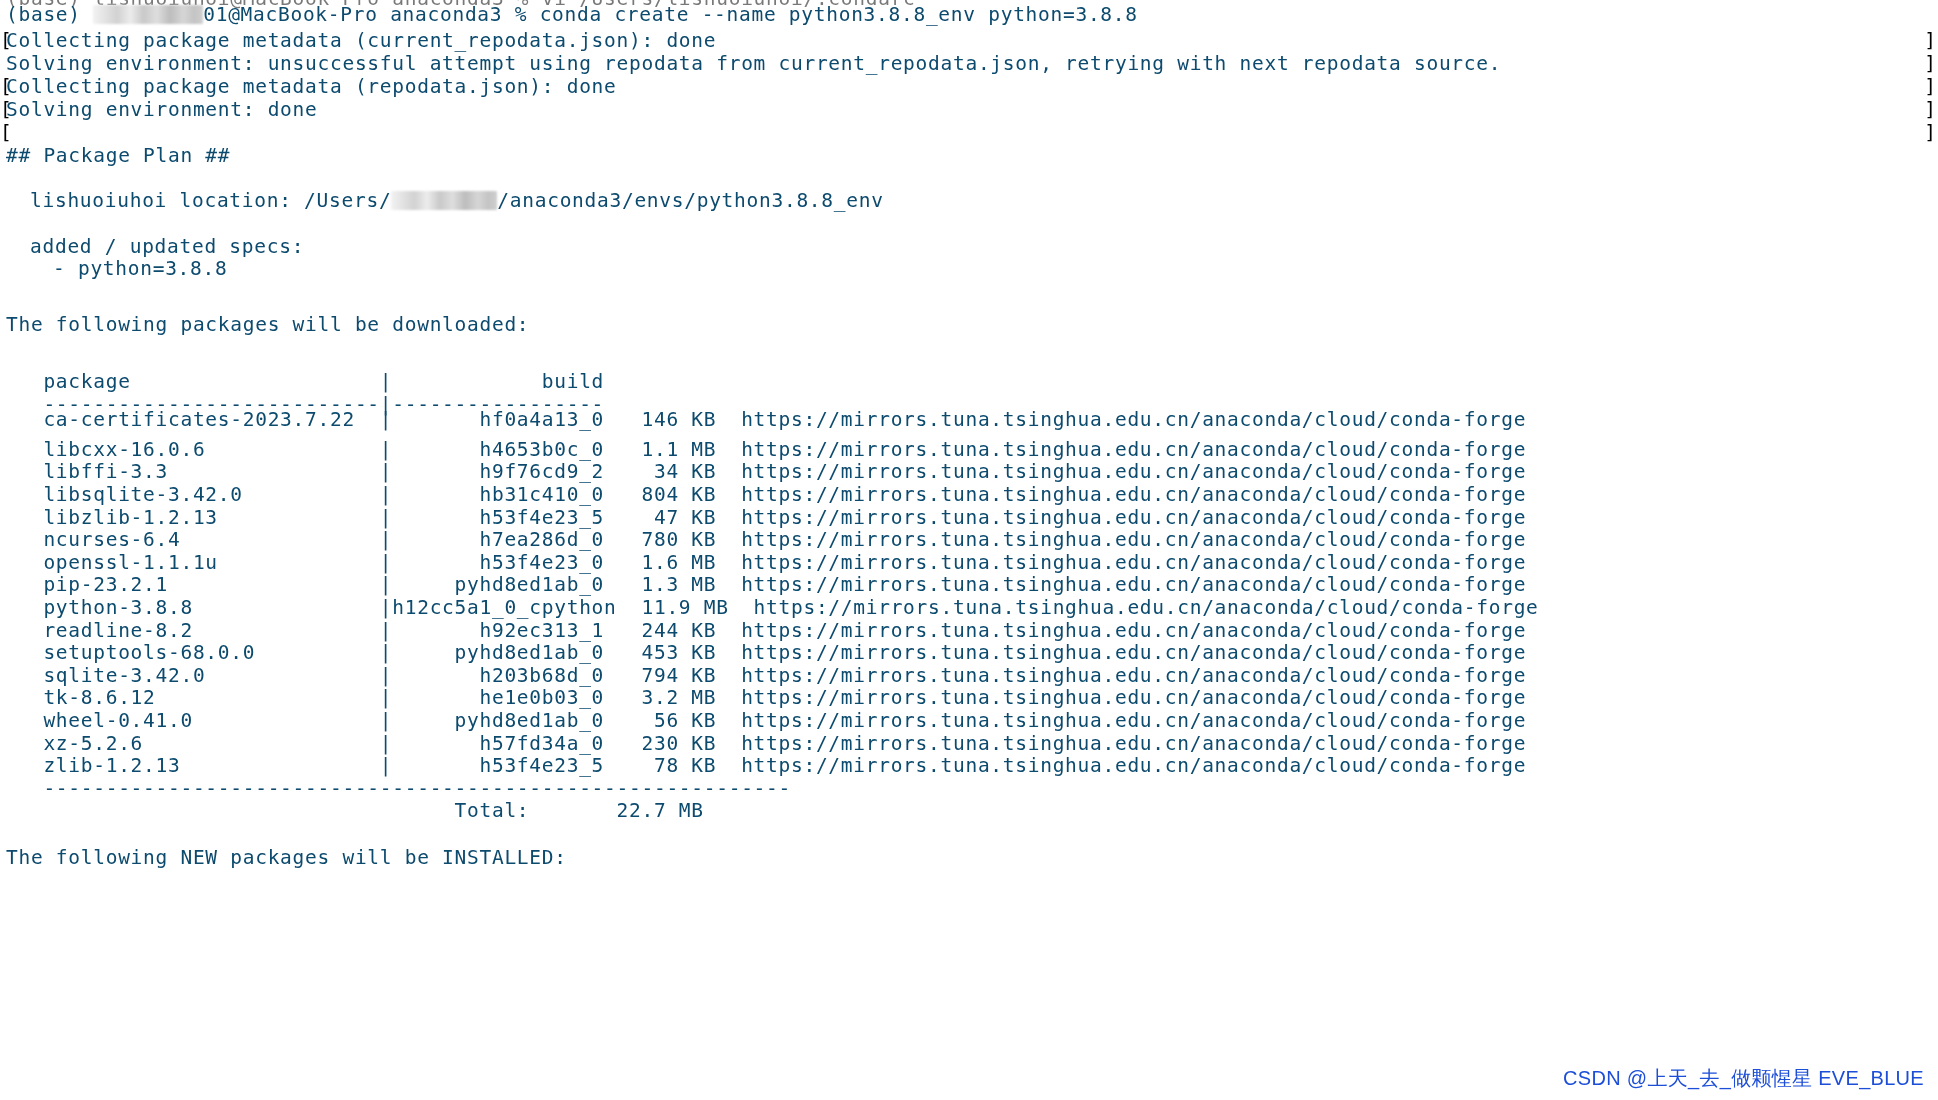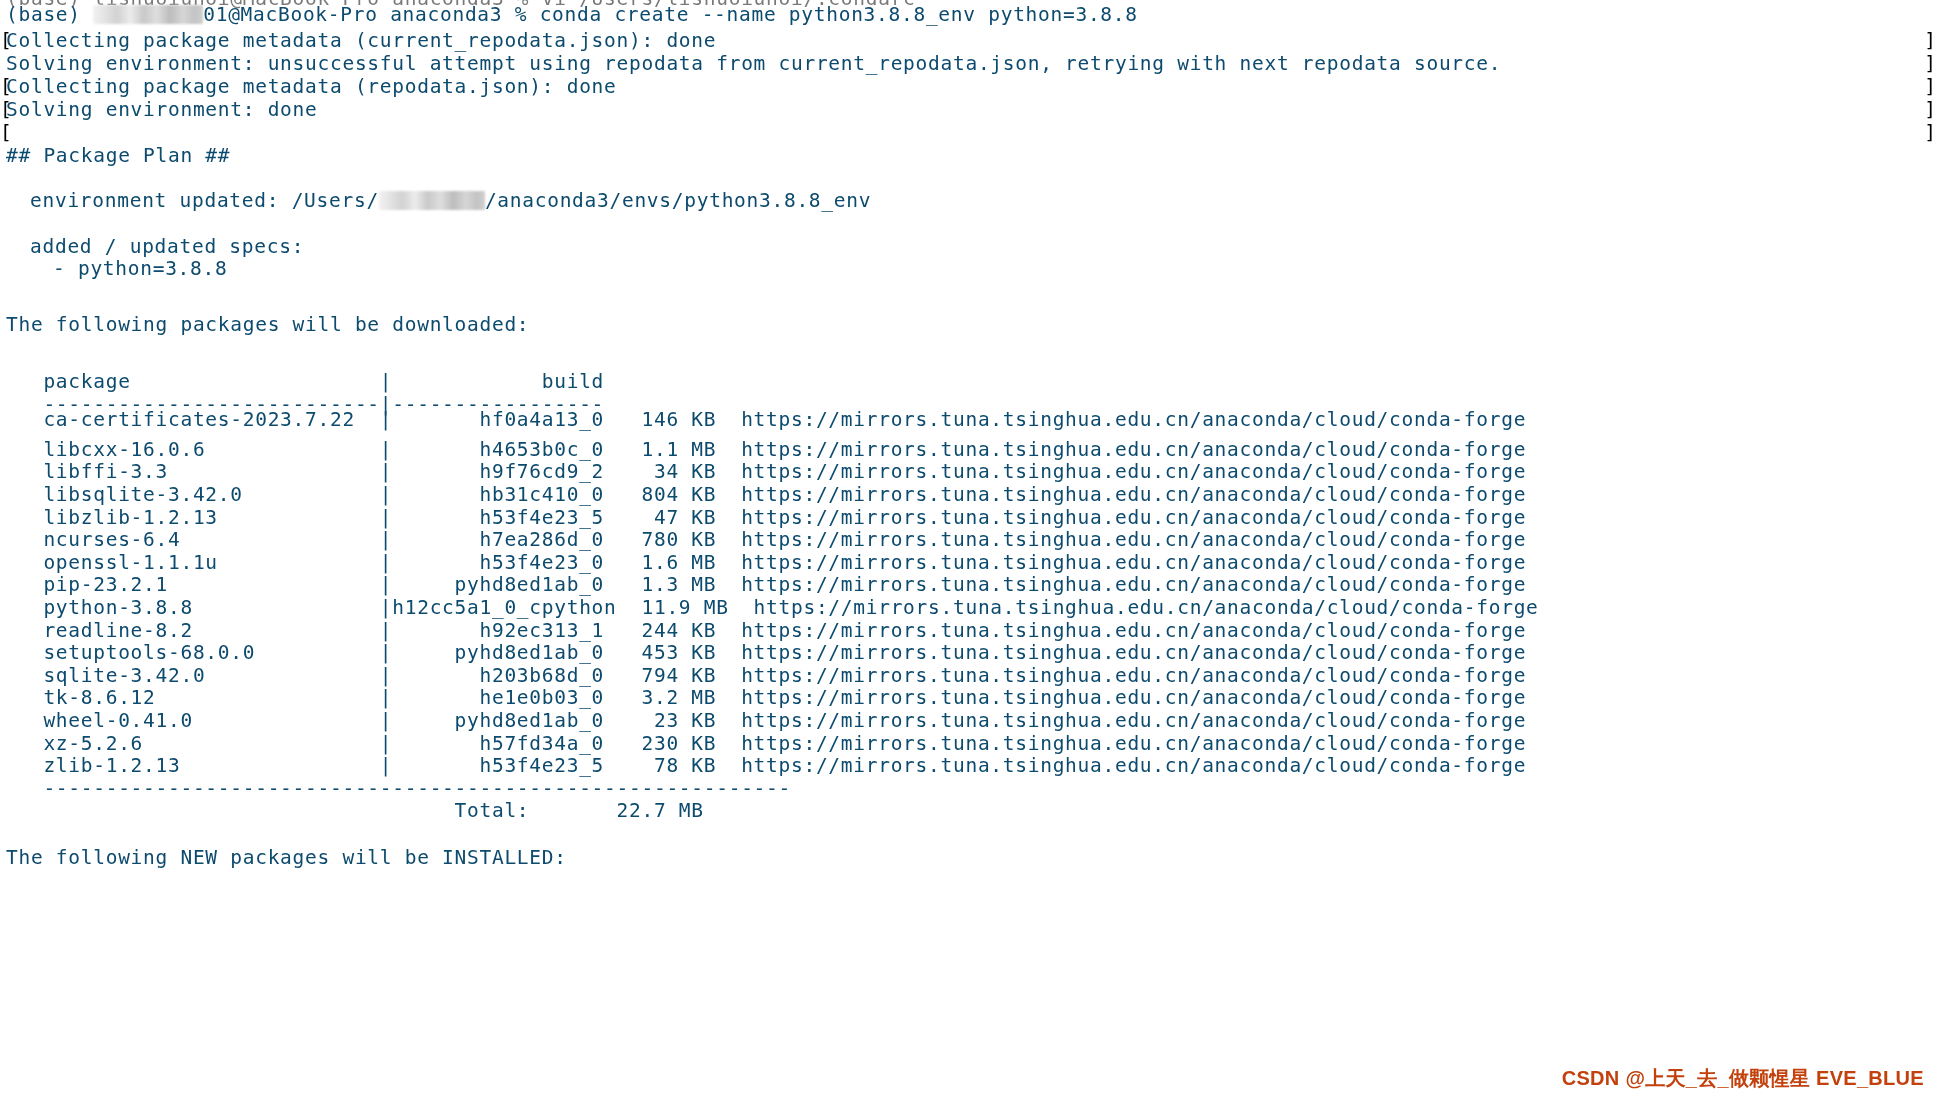--- a/index.html
+++ b/index.html
@@ -76,43 +76,42 @@
     line-height: 22.6px;
     color: #000000;
   }
 
   #watermark {
     position: absolute;
     right: 14px;
     bottom: 8px;
     font-family: "Liberation Sans", "DejaVu Sans", sans-serif;
     font-size: 20px;
-    color: #c2410c;
+    color: #1d4ed8;
     white-space: pre;
     letter-spacing: 0.3px;
-    font-weight: bold;
   }
 </style>
 </head>
 <body>
 
 <div id="terminal">
 
   <div class="term-line clipped-top" style="top:-12px;">(base) lishuoiuhoi@MacBook-Pro anaconda3 % vi /Users/lishuoiuhoi/.condarc</div>
 
   <div class="term-line" style="top:4px;"><span>(base) </span><span class="redaction" style="width:110px;"></span><span>01@MacBook-Pro anaconda3 % conda create --name python3.8.8_env python=3.8.8</span></div>
 
   <div class="term-line" style="top:30px;">Collecting package metadata (current_repodata.json): done</div>
   <div class="term-line" style="top:53px;">Solving environment: unsuccessful attempt using repodata from current_repodata.json, retrying with next repodata source.</div>
   <div class="term-line" style="top:76px;">Collecting package metadata (repodata.json): done</div>
   <div class="term-line" style="top:99px;">Solving environment: done</div>
 
   <div class="term-line" style="top:145px;">## Package Plan ##</div>
 
-  <div class="term-line" style="top:190px; left:30px;"><span>environment updated: /Users/</span><span class="redaction" style="width:106px;"></span><span>/anaconda3/envs/python3.8.8_env</span></div>
+  <div class="term-line" style="top:190px; left:30px;"><span>lishuoiuhoi location: /Users/</span><span class="redaction" style="width:106px;"></span><span>/anaconda3/envs/python3.8.8_env</span></div>
 
   <div class="term-line" style="top:236px; left:30px;">added / updated specs:</div>
   <div class="term-line" style="top:258px; left:53px;">- python=3.8.8</div>
 
   <div class="term-line" style="top:314px;">The following packages will be downloaded:</div>
 
   <div id="package-table">
       <div class="term-line" style="top: 371px;">   package                    |            build</div>
       <div class="term-line" style="top: 393.6px;">   ---------------------------|-----------------</div>
       <div class="term-line" style="top: 409px;">   ca-certificates-2023.7.22  |       hf0a4a13_0   146 KB  https://mirrors.tuna.tsinghua.edu.cn/anaconda/cloud/conda-forge</div>
@@ -121,21 +120,21 @@
       <div class="term-line" style="top: 484px;">   libsqlite-3.42.0           |       hb31c410_0   804 KB  https://mirrors.tuna.tsinghua.edu.cn/anaconda/cloud/conda-forge</div>
       <div class="term-line" style="top: 506.6px;">   libzlib-1.2.13             |       h53f4e23_5    47 KB  https://mirrors.tuna.tsinghua.edu.cn/anaconda/cloud/conda-forge</div>
       <div class="term-line" style="top: 529.2px;">   ncurses-6.4                |       h7ea286d_0   780 KB  https://mirrors.tuna.tsinghua.edu.cn/anaconda/cloud/conda-forge</div>
       <div class="term-line" style="top: 551.8px;">   openssl-1.1.1u             |       h53f4e23_0   1.6 MB  https://mirrors.tuna.tsinghua.edu.cn/anaconda/cloud/conda-forge</div>
       <div class="term-line" style="top: 574.4px;">   pip-23.2.1                 |     pyhd8ed1ab_0   1.3 MB  https://mirrors.tuna.tsinghua.edu.cn/anaconda/cloud/conda-forge</div>
       <div class="term-line" style="top: 597px;">   python-3.8.8               |h12cc5a1_0_cpython  11.9 MB  https://mirrors.tuna.tsinghua.edu.cn/anaconda/cloud/conda-forge</div>
       <div class="term-line" style="top: 619.6px;">   readline-8.2               |       h92ec313_1   244 KB  https://mirrors.tuna.tsinghua.edu.cn/anaconda/cloud/conda-forge</div>
       <div class="term-line" style="top: 642.2px;">   setuptools-68.0.0          |     pyhd8ed1ab_0   453 KB  https://mirrors.tuna.tsinghua.edu.cn/anaconda/cloud/conda-forge</div>
       <div class="term-line" style="top: 664.8px;">   sqlite-3.42.0              |       h203b68d_0   794 KB  https://mirrors.tuna.tsinghua.edu.cn/anaconda/cloud/conda-forge</div>
       <div class="term-line" style="top: 687.4px;">   tk-8.6.12                  |       he1e0b03_0   3.2 MB  https://mirrors.tuna.tsinghua.edu.cn/anaconda/cloud/conda-forge</div>
-      <div class="term-line" style="top: 710px;">   wheel-0.41.0               |     pyhd8ed1ab_0    23 KB  https://mirrors.tuna.tsinghua.edu.cn/anaconda/cloud/conda-forge</div>
+      <div class="term-line" style="top: 710px;">   wheel-0.41.0               |     pyhd8ed1ab_0    56 KB  https://mirrors.tuna.tsinghua.edu.cn/anaconda/cloud/conda-forge</div>
       <div class="term-line" style="top: 732.6px;">   xz-5.2.6                   |       h57fd34a_0   230 KB  https://mirrors.tuna.tsinghua.edu.cn/anaconda/cloud/conda-forge</div>
       <div class="term-line" style="top: 755.2px; text-align: right;">   zlib-1.2.13                |       h53f4e23_5    78 KB  https://mirrors.tuna.tsinghua.edu.cn/anaconda/cloud/conda-forge</div>
       <div class="term-line" style="top: 777.8px;">   ------------------------------------------------------------</div>
       <div class="term-line" style="top: 800.4px;">                                    Total:       22.7 MB</div>
     </div>
 
   <div class="term-line" style="top:847px;">The following NEW packages will be INSTALLED:</div>
 
   <div class="edge-artifact" style="top:30px;">]</div>
   <div class="edge-artifact" style="top:53px;">]</div>

